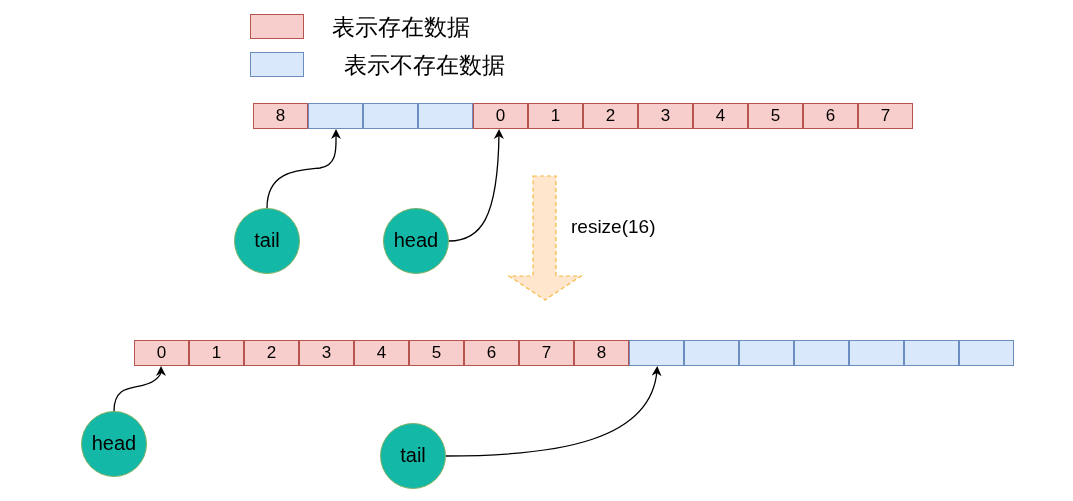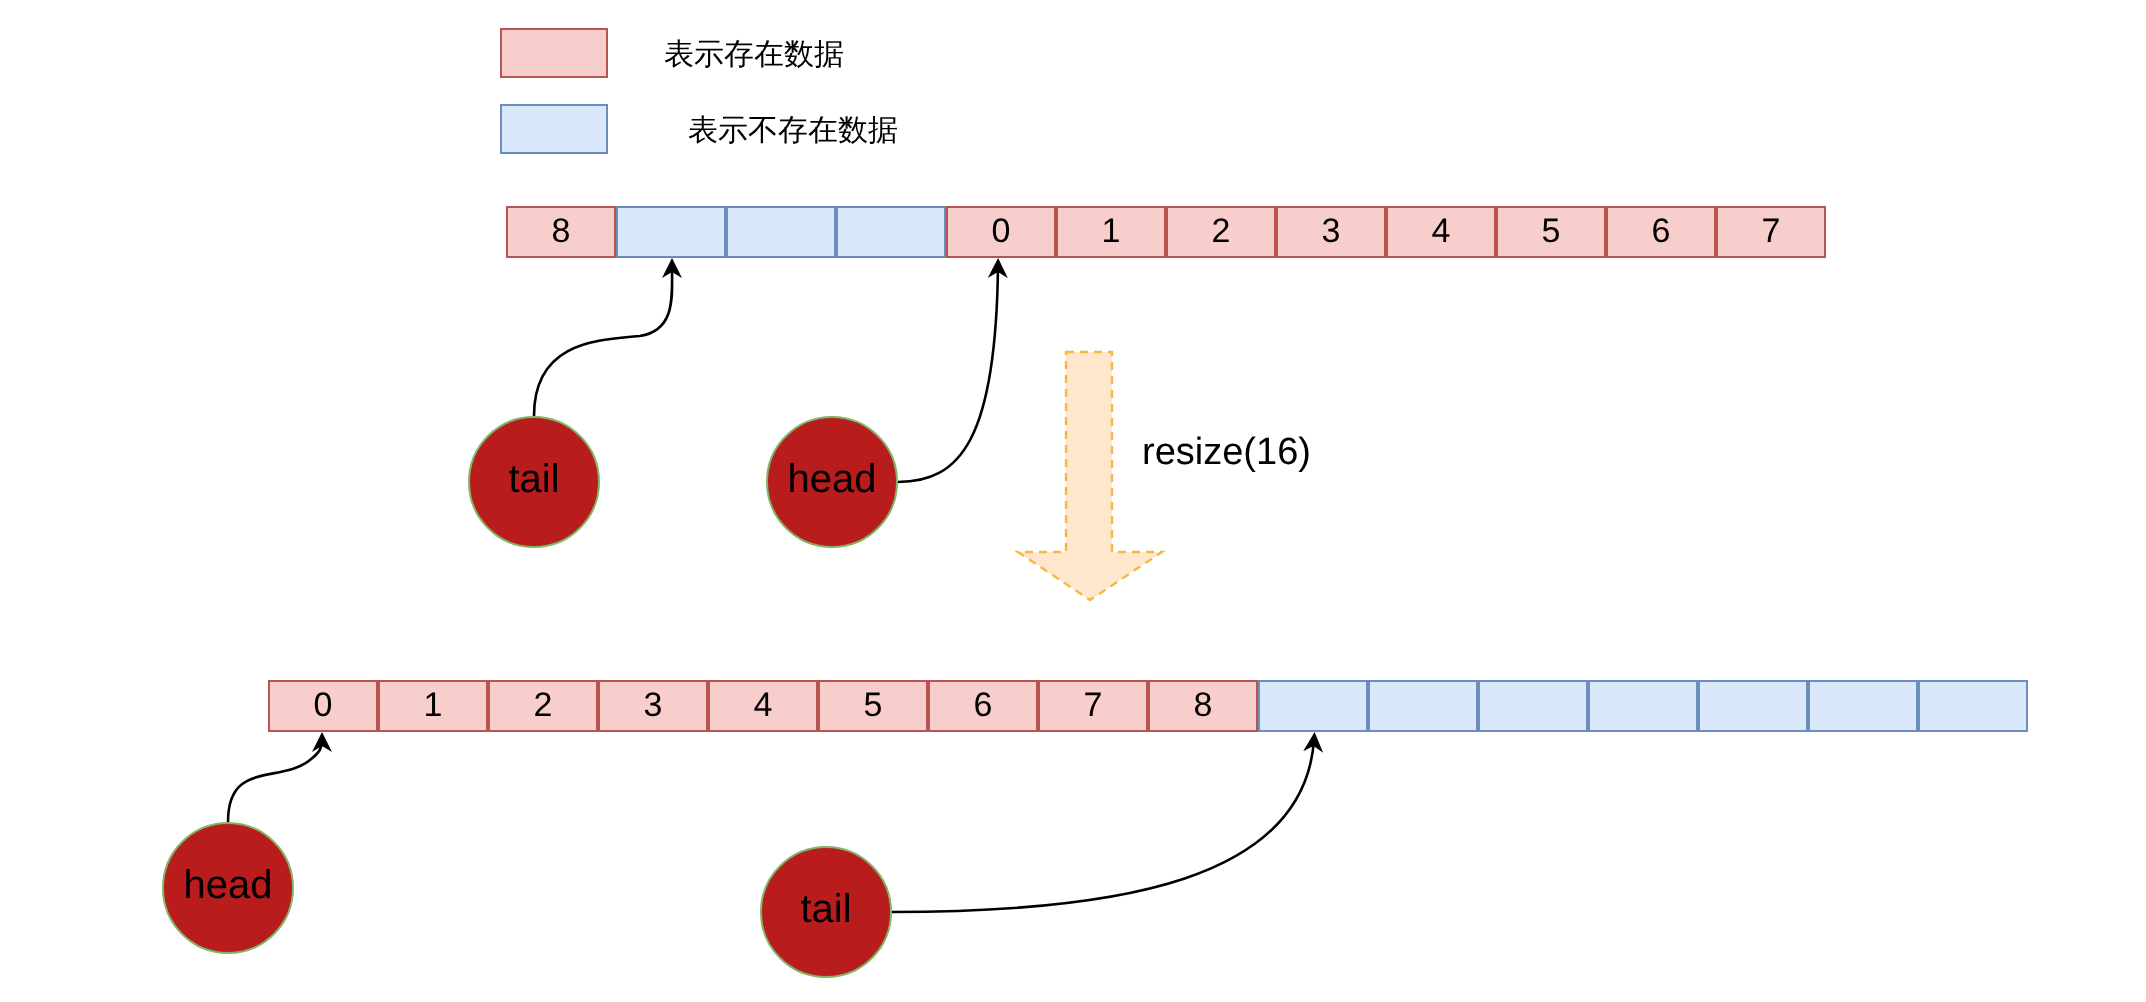--- a/index.html
+++ b/index.html
@@ -1,25 +1,25 @@
 <!DOCTYPE html>
 <html><head>
 <meta charset="utf-8">
 <style>
   html, body { margin:0; padding:0; background:#ffffff; }
   body { width:1073px; height:501px; position:relative; overflow:hidden;
          font-family:"Liberation Sans", "DejaVu Sans", sans-serif; }
   .legend-box { position:absolute; width:54px; height:25px; box-sizing:border-box; border:1.5px solid; }
-  .legend-text { position:absolute; font-family:"DejaVu Sans", sans-serif; font-size:15px; color:#000; line-height:26px; }
+  .legend-text { position:absolute; font-family:"DejaVu Sans", sans-serif; font-size:23px; color:#000; line-height:26px; }
   .cell { position:absolute; width:55px; height:26px; box-sizing:border-box; border:1.5px solid;
           text-align:center; line-height:23px; font-size:17px; color:#000; }
   .filled { background:#f8cecc; border-color:#b85450; }
   .empty { background:#dae8fc; border-color:#6c8ebf; }
   .ptr { position:absolute; width:66px; height:66px; border-radius:50%; box-sizing:border-box;
-         background:#b91c1c; border:1.5px solid #82b366; text-align:center; line-height:63px;
+         background:#14b8a6; border:1.5px solid #82b366; text-align:center; line-height:63px;
          font-size:20px; color:#000; }
   .label { position:absolute; font-size:19px; color:#000; }
   svg.overlay { position:absolute; left:0; top:0; }
 </style>
 </head>
 <body>
 
 <div class="legend-box" style="left:250px;top:14px;background:#f8cecc;border-color:#b85450;"></div>
 <div class="legend-text" style="left:332px;top:14px;">表示存在数据</div>
 <div class="legend-box" style="left:250px;top:52px;background:#dae8fc;border-color:#6c8ebf;"></div>

